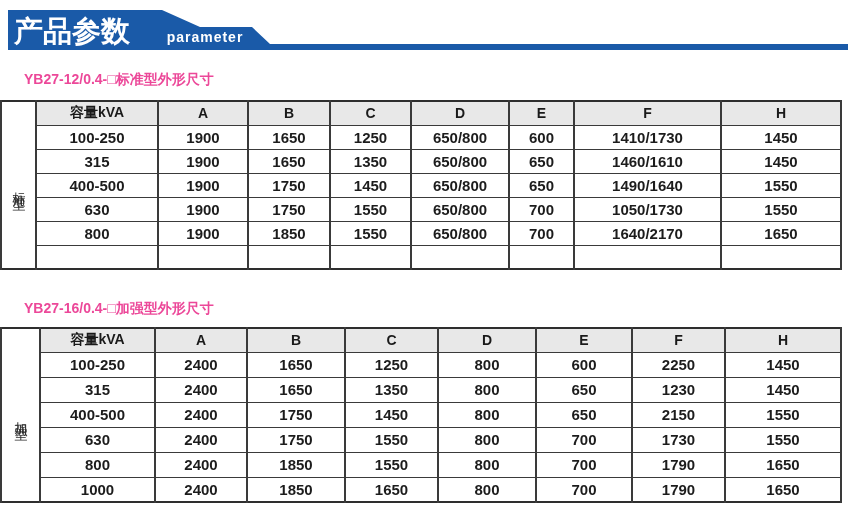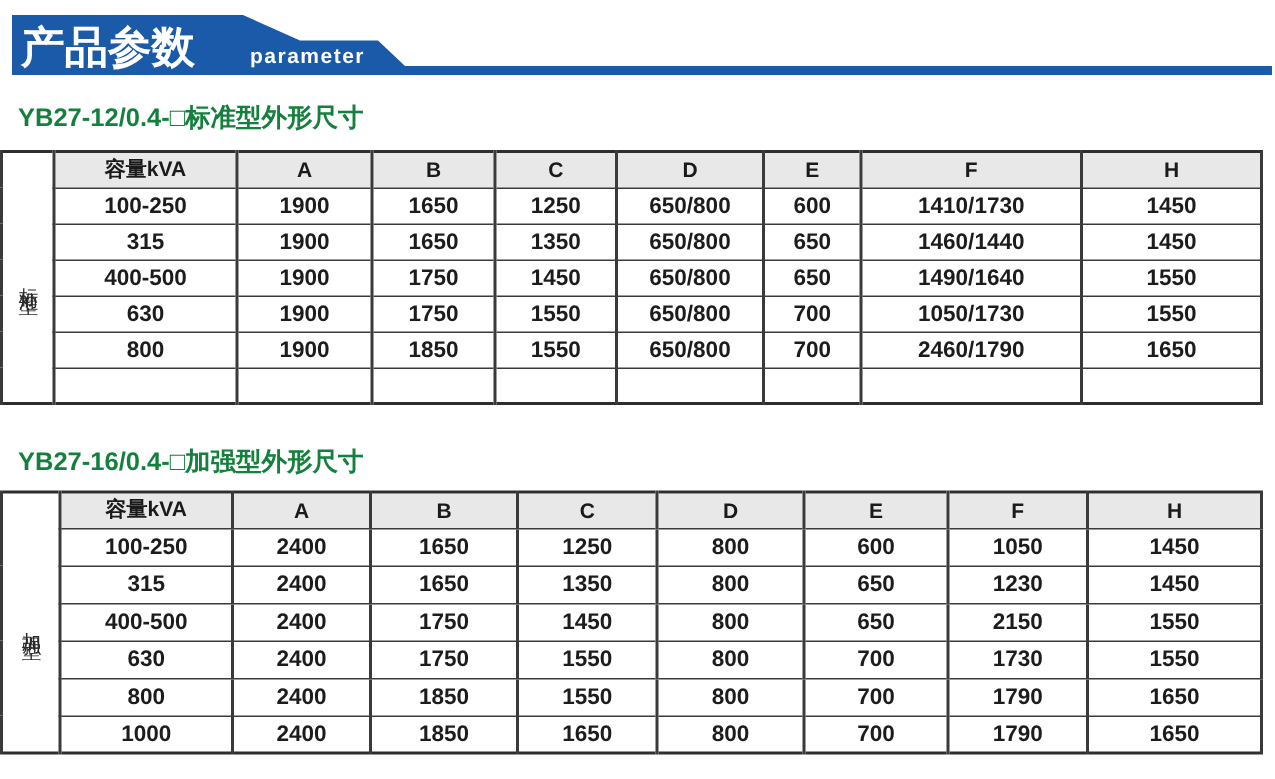--- a/index.html
+++ b/index.html
@@ -14,22 +14,22 @@
   .banner-svg { display: block; width: 850px; height: 55px; }
   .banner-title-text {
     font-family: "Liberation Sans", "DejaVu Sans", sans-serif;
     font-size: 29px; font-weight: bold; fill: #ffffff;
   }
   .banner-sub-text {
     font-family: "Liberation Sans", "DejaVu Sans", sans-serif;
     font-size: 14px; font-weight: bold; fill: #ffffff; letter-spacing: 1px;
   }
   .section-title {
-    font-size: 17px; font-weight: bold; color: #15803d;
-    margin: 13px 0 10px 12px; line-height: 22px;
+    font-size: 14px; font-weight: bold; color: #ec4899;
+    margin: 13px 0 10px 24px; line-height: 22px;
   }
   .section-title.second { margin-top: 27px; margin-bottom: 8px; }
   table.spec {
     border-collapse: collapse;
     margin-left: 0;
     width: 840px;
     table-layout: fixed;
   }
   table.spec td, table.spec th {
     border: solid var(--line);
@@ -108,21 +108,21 @@
         <td>1410/1730</td>
         <td>1450</td>
       </tr>
       <tr>
         <td>315</td>
         <td>1900</td>
         <td>1650</td>
         <td>1350</td>
         <td>650/800</td>
         <td>650</td>
-        <td>1460/1440</td>
+        <td>1460/1610</td>
         <td>1450</td>
       </tr>
       <tr>
         <td>400-500</td>
         <td>1900</td>
         <td>1750</td>
         <td>1450</td>
         <td>650/800</td>
         <td>650</td>
         <td>1490/1640</td>
@@ -138,21 +138,21 @@
         <td>1050/1730</td>
         <td>1550</td>
       </tr>
       <tr>
         <td>800</td>
         <td>1900</td>
         <td>1850</td>
         <td>1550</td>
         <td>650/800</td>
         <td>700</td>
-        <td>2460/1790</td>
+        <td>1640/2170</td>
         <td>1650</td>
       </tr>
       <tr>
         <td></td>
         <td></td>
         <td></td>
         <td></td>
         <td></td>
         <td></td>
         <td></td>
@@ -187,21 +187,21 @@
         <th class="col-h">F</th>
         <th class="col-h">H</th>
       </tr>
   <tr>
         <td>100-250</td>
         <td>2400</td>
         <td>1650</td>
         <td>1250</td>
         <td>800</td>
         <td>600</td>
-        <td>1050</td>
+        <td>2250</td>
         <td>1450</td>
       </tr>
       <tr>
         <td>315</td>
         <td>2400</td>
         <td>1650</td>
         <td>1350</td>
         <td>800</td>
         <td>650</td>
         <td>1230</td>

